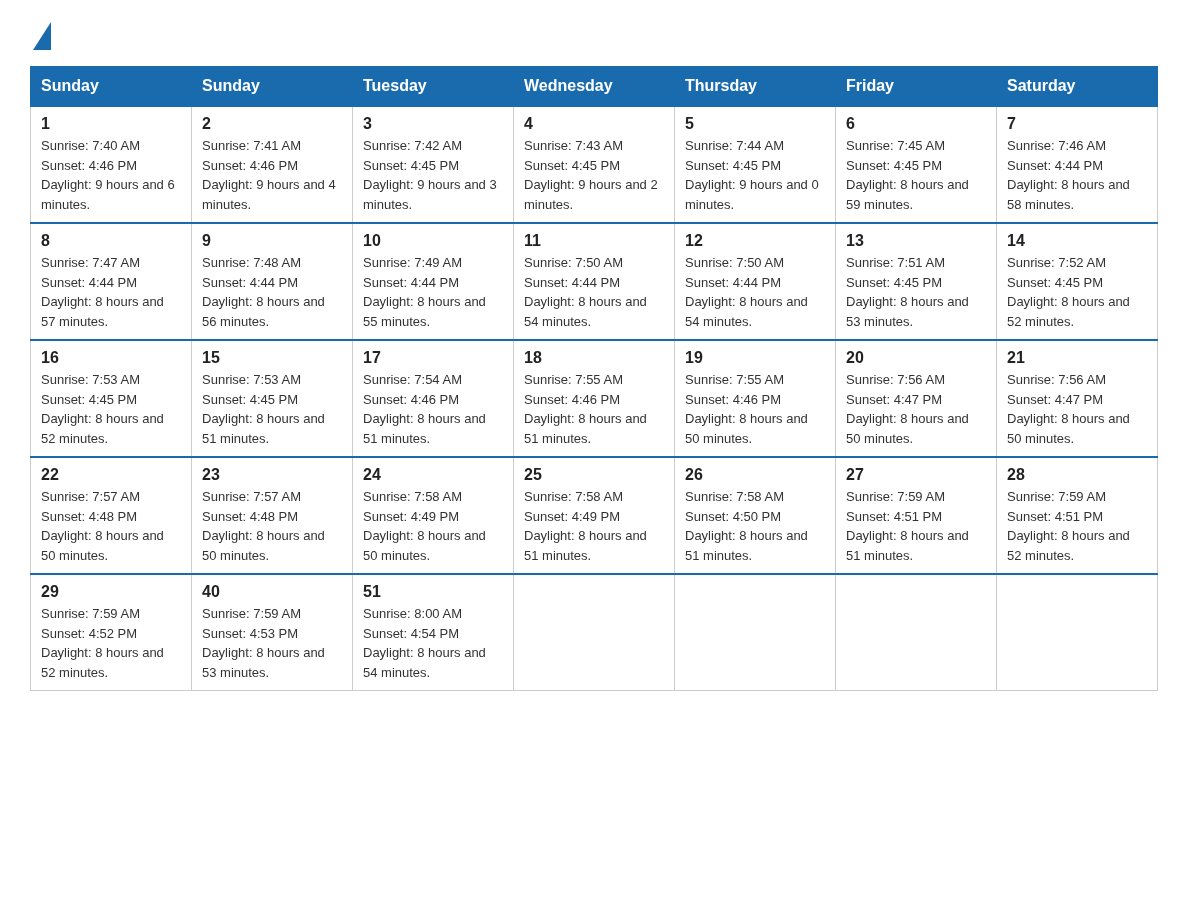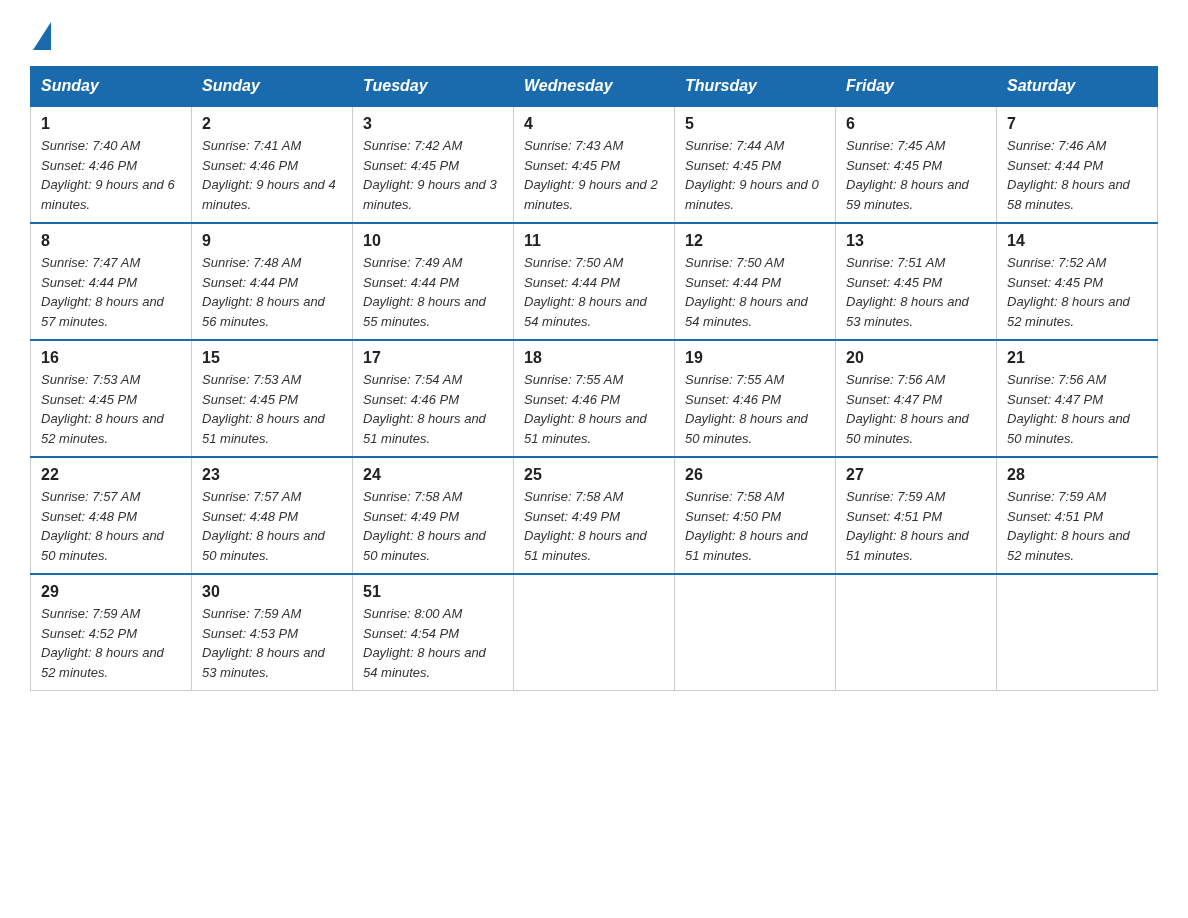--- a/index.html
+++ b/index.html
@@ -66,21 +66,20 @@
       border-collapse: collapse;
     }
     thead tr th {
       background-color: #1a6bad;
       color: #fff;
       font-size: 16px;
       font-weight: bold;
       padding: 10px 10px;
       text-align: left;
       border: 1px solid #1a6bad;
-      font-style: italic;
     }
     tbody tr td {
       border: 1px solid #ccc;
       vertical-align: top;
       padding: 8px 10px;
       font-size: 13.5px;
       color: #333;
       width: 14.28%;
       min-height: 110px;
     }
@@ -91,21 +90,20 @@
       font-size: 16px;
       font-weight: bold;
       color: #222;
       display: block;
       margin-bottom: 3px;
     }
     .day-info {
       font-size: 13px;
       color: #333;
       line-height: 1.5;
-      font-style: italic;
     }
     td.empty {
       background: #fff;
     }
   </style>
 </head>
 <body>
 
 <div class="header">
   <div class="logo">
@@ -255,21 +253,21 @@
         <span class="day-number">28</span>
         <span class="day-info">Sunrise: 7:59 AM<br>Sunset: 4:51 PM<br>Daylight: 8 hours and 52 minutes.</span>
       </td>
       </tr>
       <tr>
         <td>
         <span class="day-number">29</span>
         <span class="day-info">Sunrise: 7:59 AM<br>Sunset: 4:52 PM<br>Daylight: 8 hours and 52 minutes.</span>
       </td>
         <td>
-        <span class="day-number">30</span>
+        <span class="day-number">40</span>
         <span class="day-info">Sunrise: 7:59 AM<br>Sunset: 4:53 PM<br>Daylight: 8 hours and 53 minutes.</span>
       </td>
         <td>
         <span class="day-number">51</span>
         <span class="day-info">Sunrise: 8:00 AM<br>Sunset: 4:54 PM<br>Daylight: 8 hours and 54 minutes.</span>
       </td>
         <td class="empty"></td>
         <td class="empty"></td>
         <td class="empty"></td>
         <td class="empty"></td>

